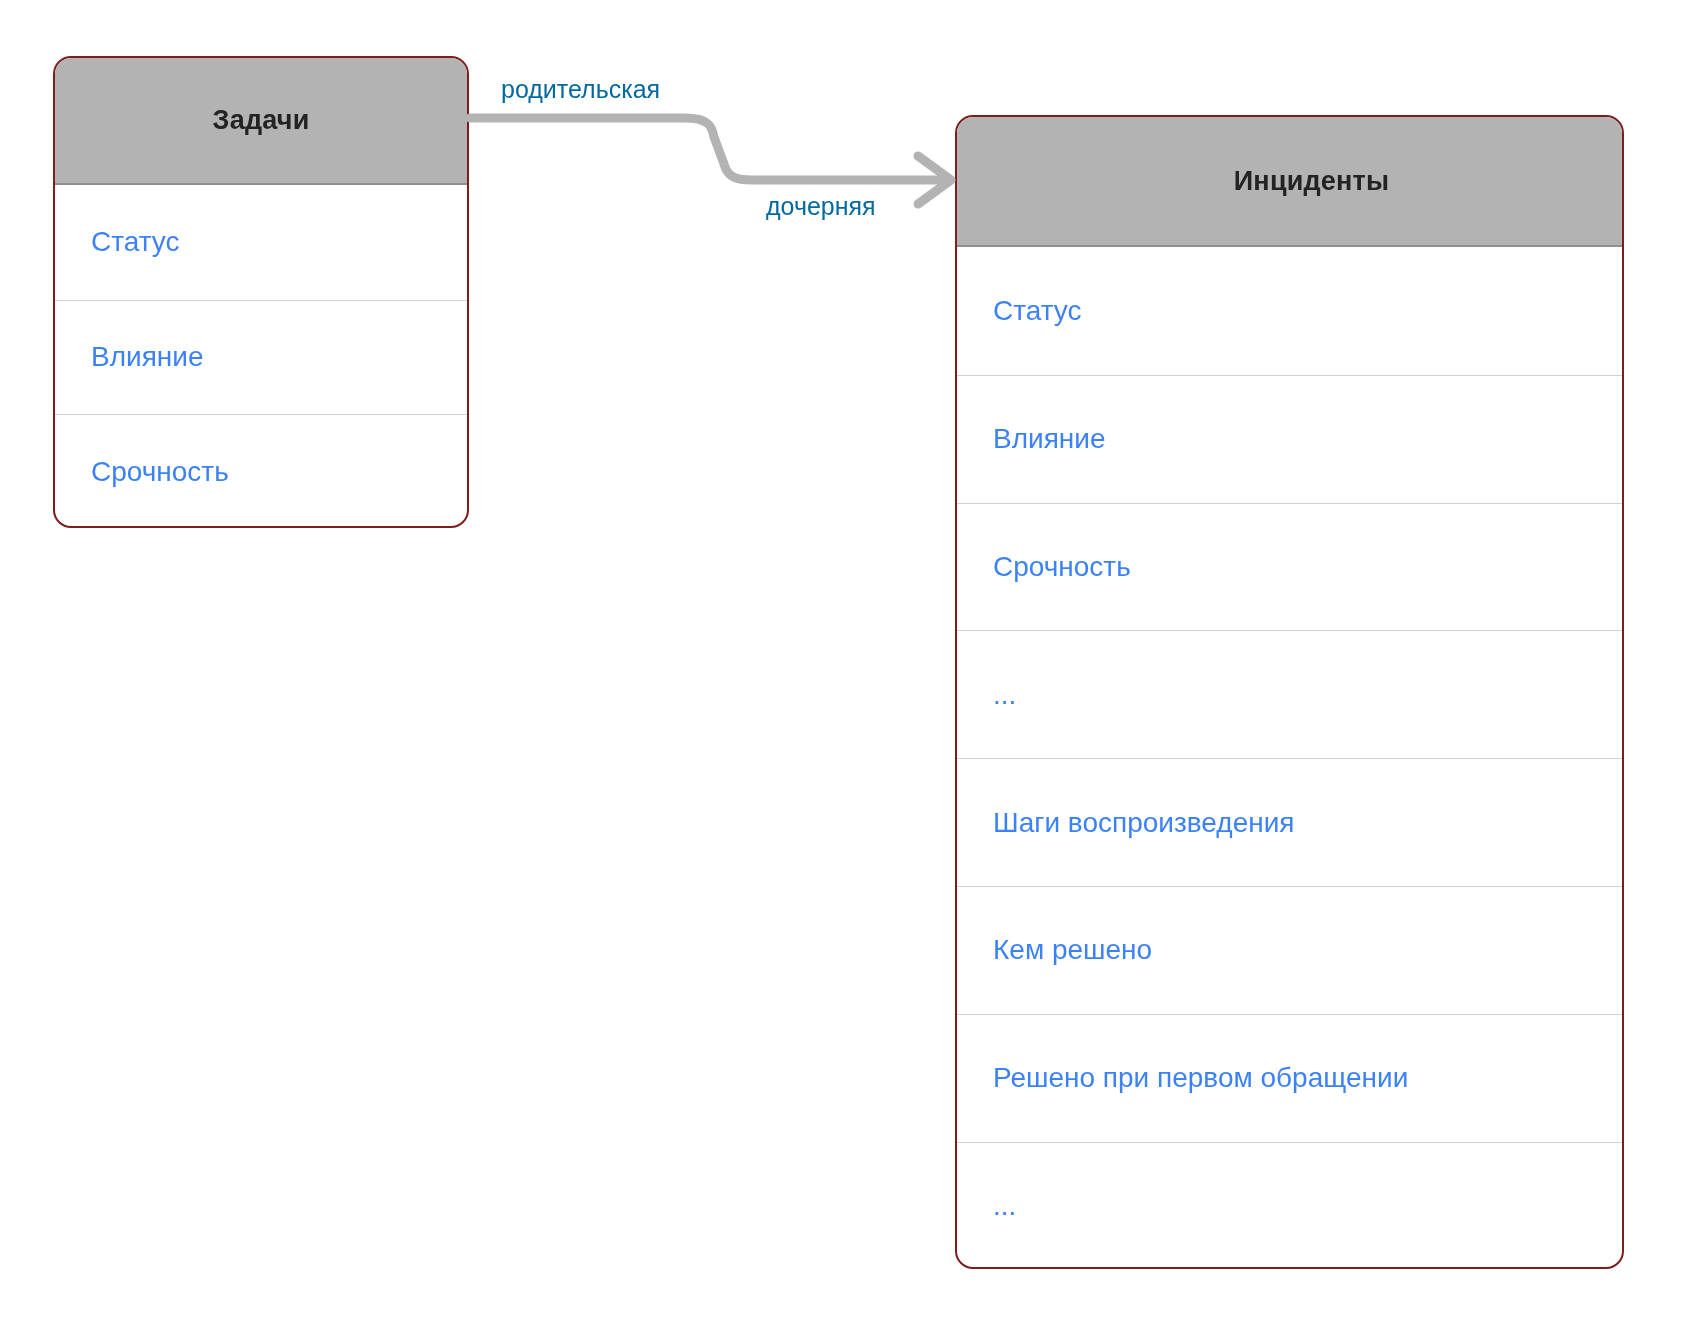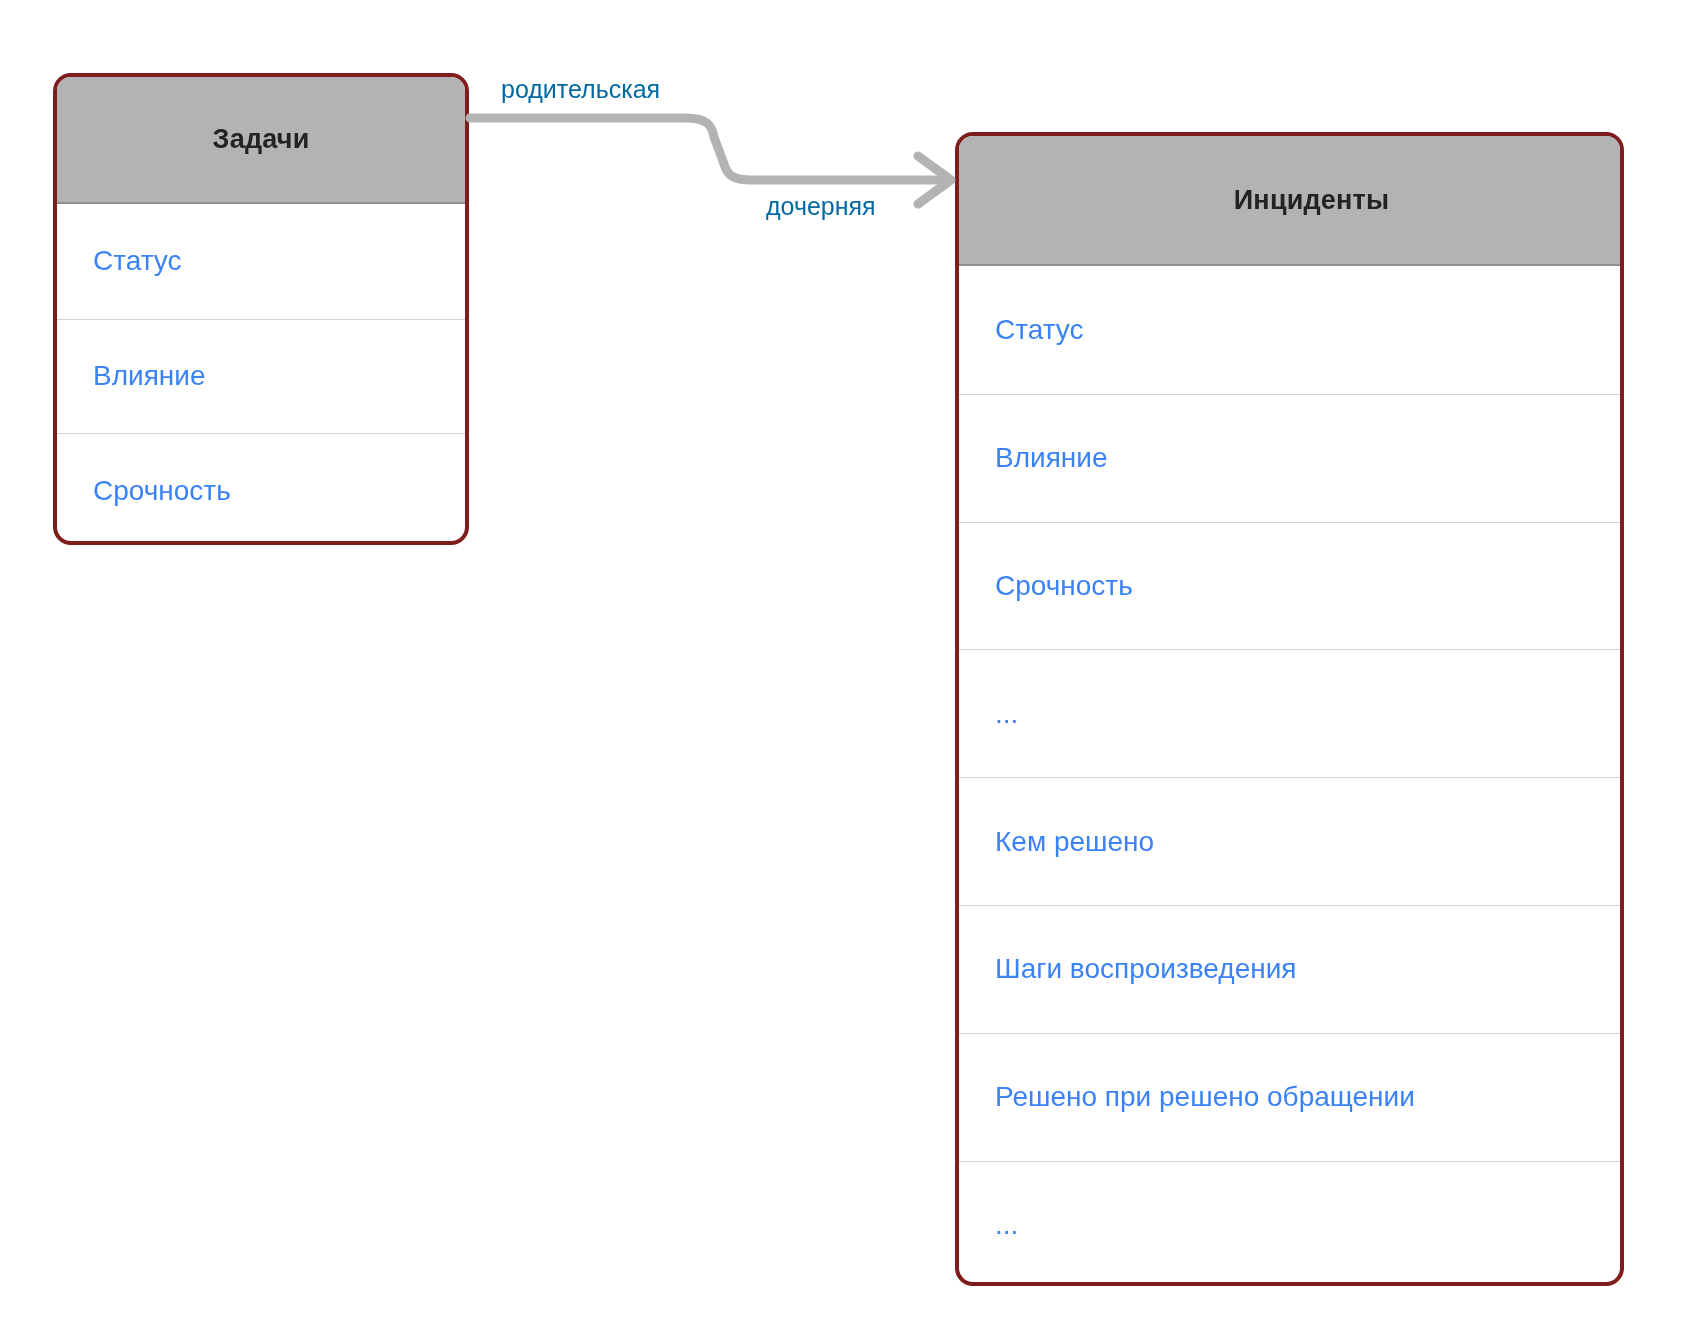--- a/index.html
+++ b/index.html
@@ -19,24 +19,23 @@
     height: 1330px;
     overflow: hidden;
     background: #ffffff;
   }
 
   
   .entity {
     position: absolute;
     box-sizing: border-box;
     background: #ffffff;
-    border: 4px solid #7f1d1d;
+    border: 2px solid #7f1d1d;
     border-radius: 18px;
     overflow: hidden;
-    margin-top: 17px;
   }
   .entity-header {
     box-sizing: border-box;
     background: #b3b3b3;
     border-bottom: 2px solid #8f8f8f;
     display: flex;
     align-items: center;
     justify-content: center;
     color: #232323;
     font-weight: bold;
@@ -147,27 +146,27 @@
       <div class="entity-row">
         <span class="row-label">Влияние</span>
       </div>
       <div class="entity-row">
         <span class="row-label">Срочность</span>
       </div>
       <div class="entity-row">
         <span class="row-label">...</span>
       </div>
       <div class="entity-row">
+        <span class="row-label">Шаги воспроизведения</span>
+      </div>
+      <div class="entity-row">
         <span class="row-label">Кем решено</span>
       </div>
       <div class="entity-row">
-        <span class="row-label">Шаги воспроизведения</span>
-      </div>
-      <div class="entity-row">
-        <span class="row-label">Решено при решено обращении</span>
+        <span class="row-label">Решено при первом обращении</span>
       </div>
       <div class="entity-row">
         <span class="row-label">...</span>
       </div>
     </div>
   </div>
 
   <svg id="connector" viewBox="0 0 1686 1330" width="1686" height="1330">
     <path d="M 470 118 L 685 118 C 708 118 712 126 714 137 L 724 164 C 727 175 733 180 752 180 L 941 180" fill="none" stroke="#b3b3b3" stroke-width="9" stroke-linecap="round" stroke-linejoin="round"></path>
     <path d="M 918 156 L 951 180 L 918 204" fill="none" stroke="#b3b3b3" stroke-width="9" stroke-linecap="round" stroke-linejoin="round"></path>

